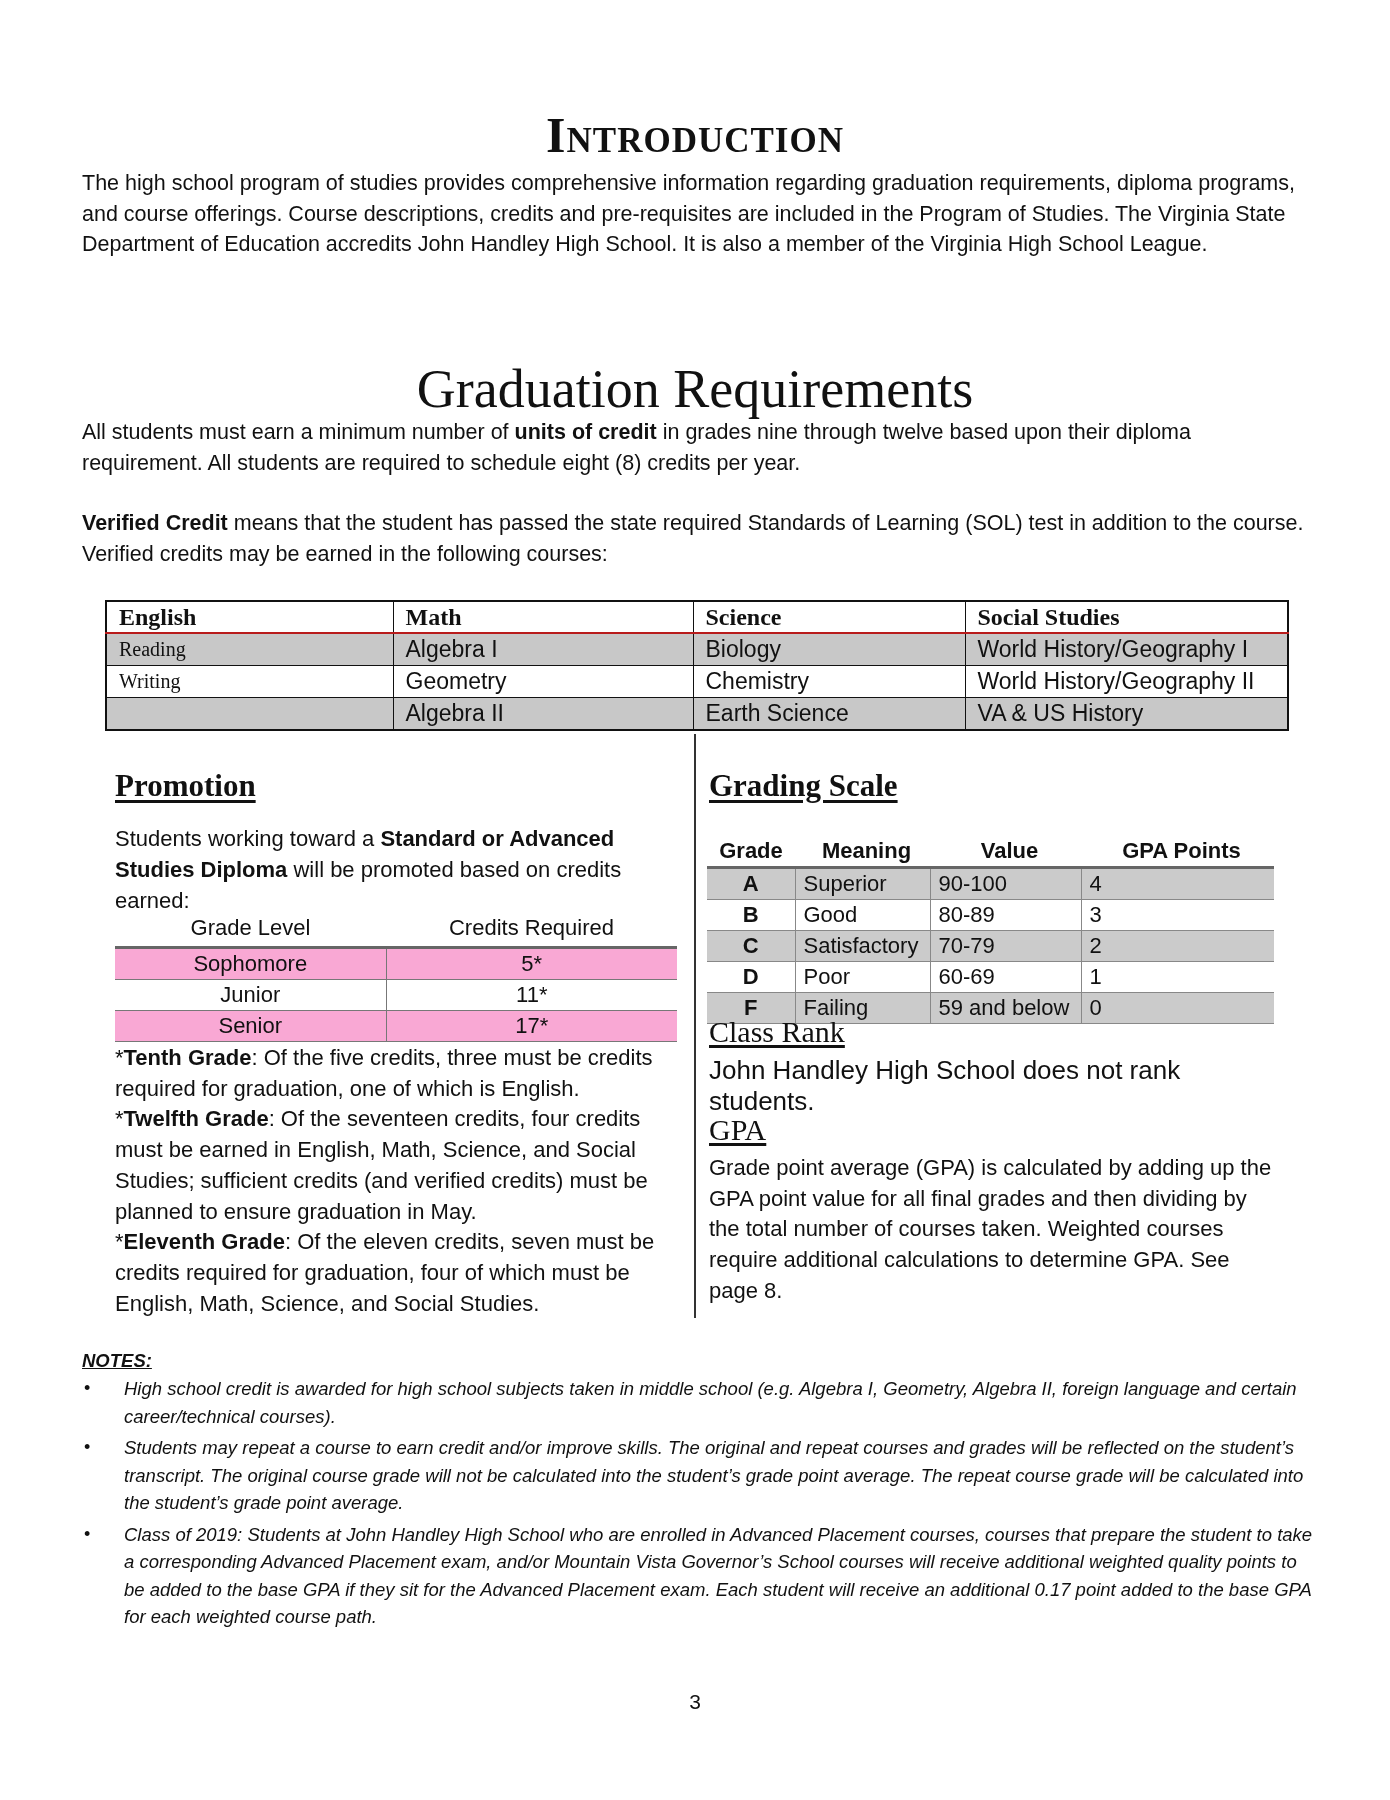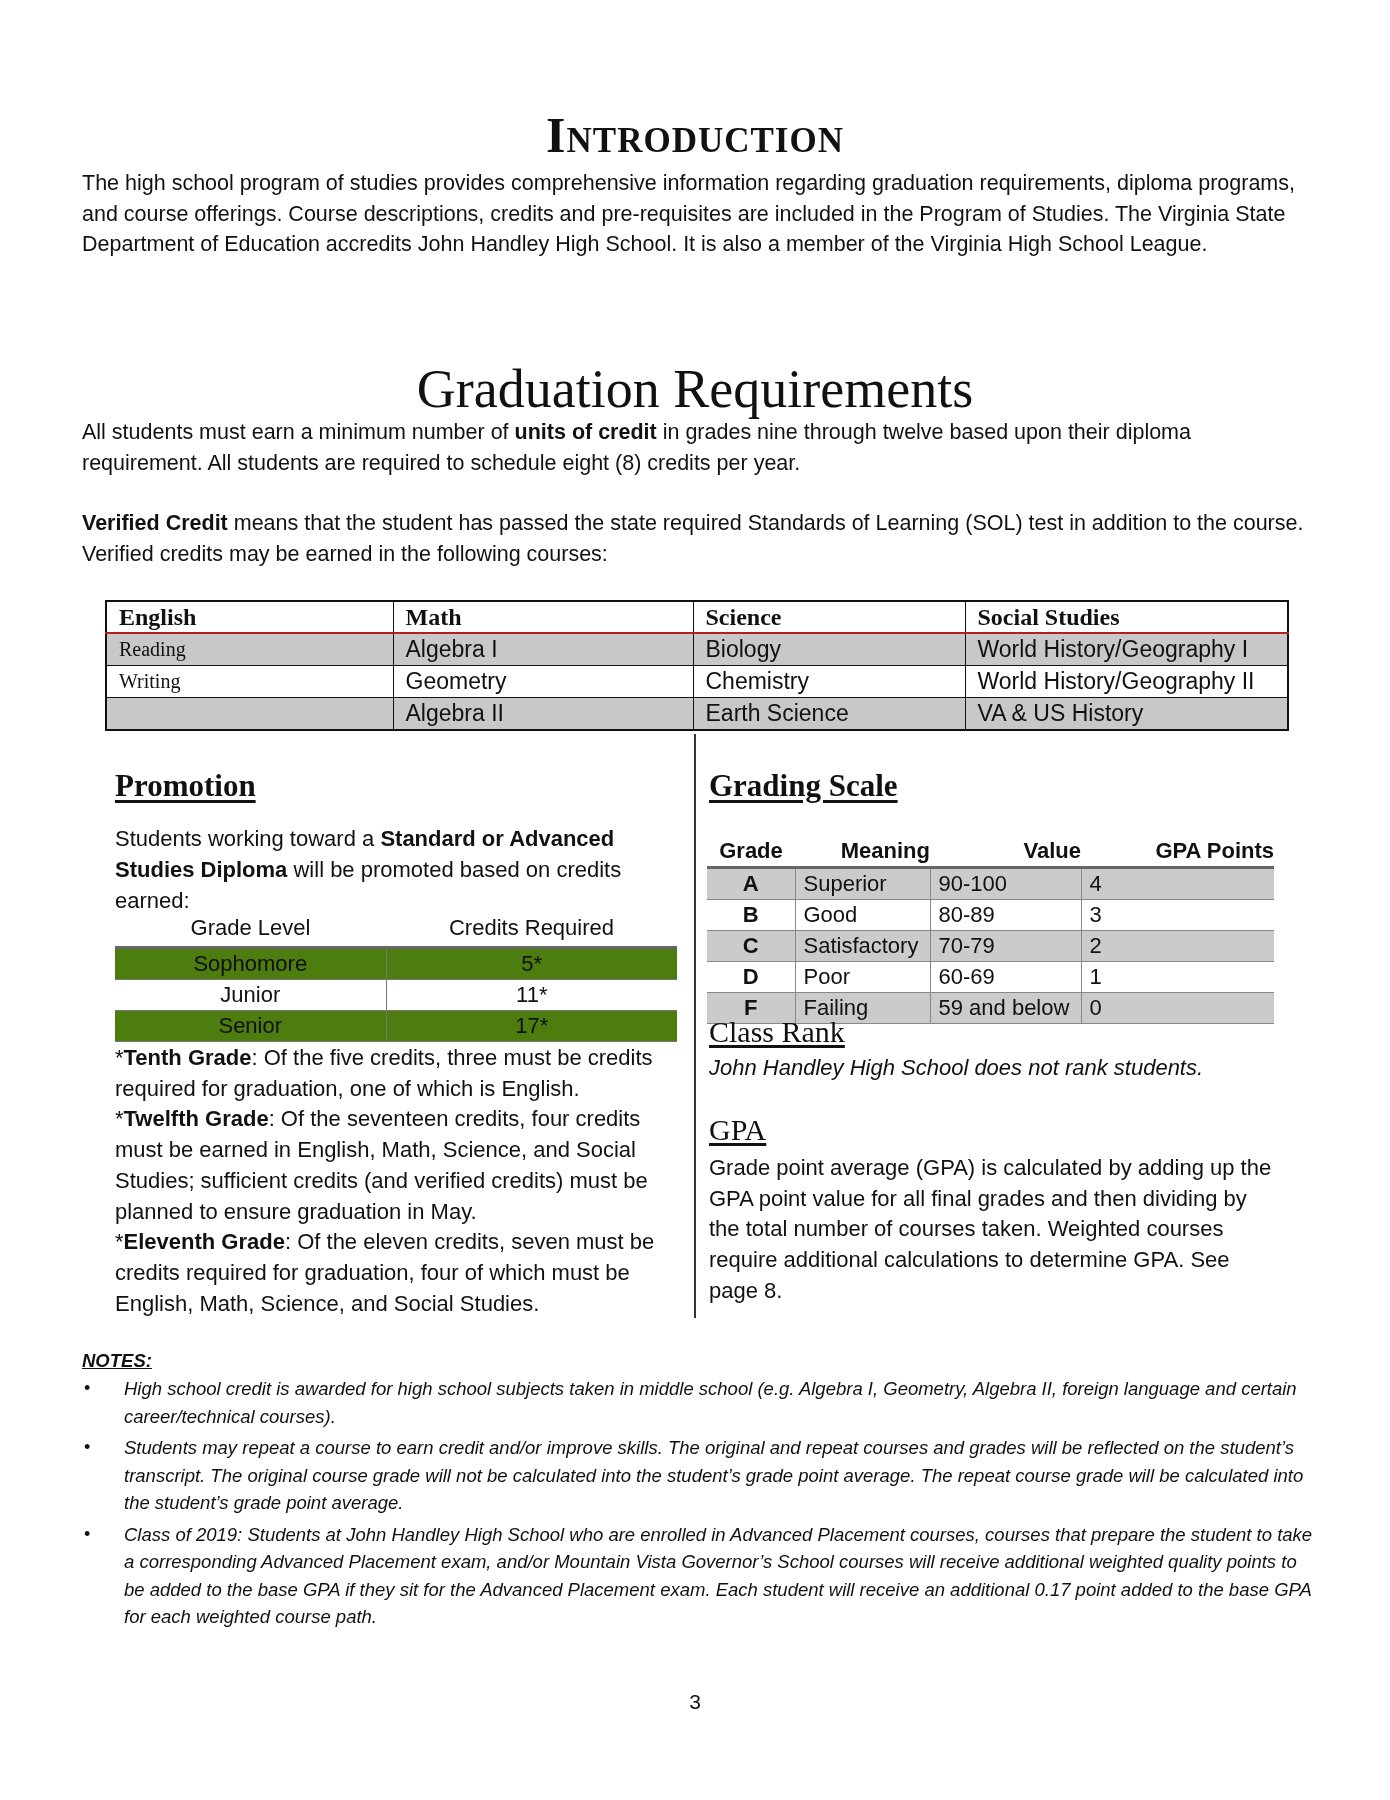--- a/index.html
+++ b/index.html
@@ -67,49 +67,49 @@
     #credits-head span { text-align: center; }
     #credits-table {
       left: 115px; top: 946px; width: 562px; border-collapse: collapse; table-layout: fixed;
       border-top: 3px solid #666;
     }
     #credits-table td {
       text-align: center; font-size: 22px; height: 30px; padding: 0;
       border-bottom: 1.5px solid #777;
     }
     #credits-table td + td { border-left: 1.5px solid #777; }
-    #credits-table tr.shade td { background: #4d7c0f; }
+    #credits-table tr.shade td { background: #f9a8d4; }
 
     #promo-notes {
       left: 115px; top: 1043px; width: 575px; font-size: 22px; line-height: 30.7px;
     }
 
     
     #grading-table {
       left: 707px; top: 836px; width: 567px; border-collapse: collapse; table-layout: fixed;
     }
     #grading-table th {
-      font-size: 22px; font-weight: bold; text-align: right; padding: 0 0 0 8px; height: 30px;
+      font-size: 22px; font-weight: bold; text-align: center; padding: 0 0 0 8px; height: 30px;
       border-bottom: 3px solid #666;
     }
     #grading-table th.c0 { text-align: center; padding: 0; }
     #grading-table td {
       font-size: 22px; padding: 0 0 0 8px; height: 30px; border-bottom: 1.5px solid #888;
       white-space: nowrap;
     }
     #grading-table td + td { border-left: 1.5px solid #888; }
     #grading-table td.grade { text-align: center; font-weight: bold; padding: 0; }
     #grading-table tr.shade td { background: #cbcbcb; }
 
     .sub-h {
       font-family: "Liberation Serif", serif; font-size: 30px; font-weight: normal;
       text-decoration: underline; text-underline-offset: 3px;
     }
     #classrank-h { left: 709px; top: 1015px; }
-    #classrank-text { left: 709px; top: 1055px; font-size: 22px; width: 580px; font-style: italic; }
+    #classrank-text { left: 709px; top: 1055px; font-size: 26px; width: 580px; }
     #gpa-h { left: 709px; top: 1113px; }
     #gpa-text { left: 709px; top: 1153px; width: 570px; font-size: 22px; line-height: 30.7px; }
 
     
     #notes-h {
       left: 82px; top: 1350px; font-size: 18.5px; font-weight: bold; font-style: italic;
       text-decoration: underline;
     }
     #notes-list {
       left: 82px; top: 1375px; width: 1240px; margin: 0; padding: 0; list-style: none;

